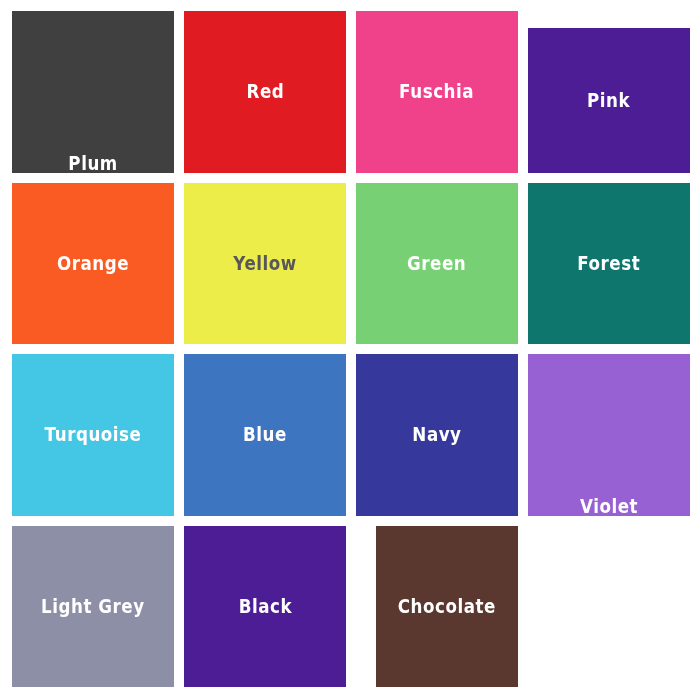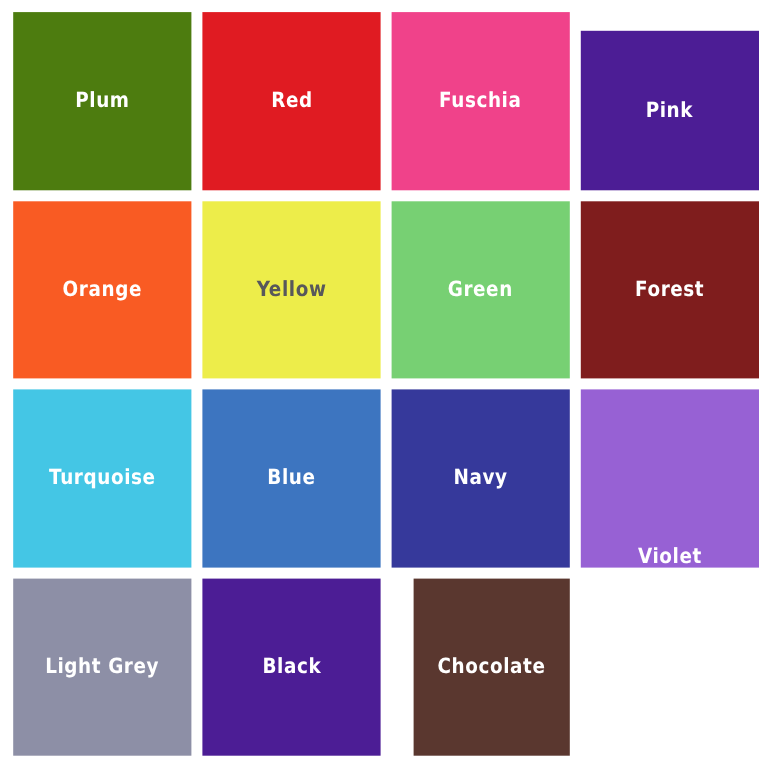--- a/index.html
+++ b/index.html
@@ -44,42 +44,42 @@
     text-align: center;
     transform: scaleX(0.88);
     white-space: nowrap;
     user-select: none;
   }
 </style>
 </head>
 <body style="background: rgb(255, 255, 255);">
 
 <div id="palette-grid" style="grid-template-columns: repeat(4, 1fr); grid-template-rows: repeat(4, 1fr);">
-    <div class="swatch" style="background: #4d7c0f;">
+    <div class="swatch" style="background: #404040; align-items: flex-end;">
       <span class="swatch-label" style="color: rgb(255, 255, 255);">Plum</span>
     </div>
     <div class="swatch" style="background: rgb(224, 27, 34);">
       <span class="swatch-label" style="color: rgb(255, 255, 255);">Red</span>
     </div>
     <div class="swatch" style="background: rgb(240, 66, 138);">
       <span class="swatch-label" style="color: rgb(255, 255, 255);">Fuschia</span>
     </div>
     <div class="swatch" style="background: #4c1d95; margin-top: 17px;">
       <span class="swatch-label" style="color: rgb(255, 255, 255);">Pink</span>
     </div>
     <div class="swatch" style="background: rgb(249, 91, 35);">
       <span class="swatch-label" style="color: rgb(255, 255, 255);">Orange</span>
     </div>
     <div class="swatch" style="background: rgb(237, 237, 74);">
       <span class="swatch-label" style="color: rgb(88, 88, 91);">Yellow</span>
     </div>
     <div class="swatch" style="background: rgb(119, 208, 115);">
       <span class="swatch-label" style="color: rgb(255, 255, 255);">Green</span>
     </div>
-    <div class="swatch" style="background: #7f1d1d;">
+    <div class="swatch" style="background: #0f766e;">
       <span class="swatch-label" style="color: rgb(255, 255, 255);">Forest</span>
     </div>
     <div class="swatch" style="background: rgb(68, 198, 229);">
       <span class="swatch-label" style="color: rgb(255, 255, 255);">Turquoise</span>
     </div>
     <div class="swatch" style="background: rgb(61, 117, 192);">
       <span class="swatch-label" style="color: rgb(255, 255, 255);">Blue</span>
     </div>
     <div class="swatch" style="background: rgb(54, 57, 155);">
       <span class="swatch-label" style="color: rgb(255, 255, 255);">Navy</span>

